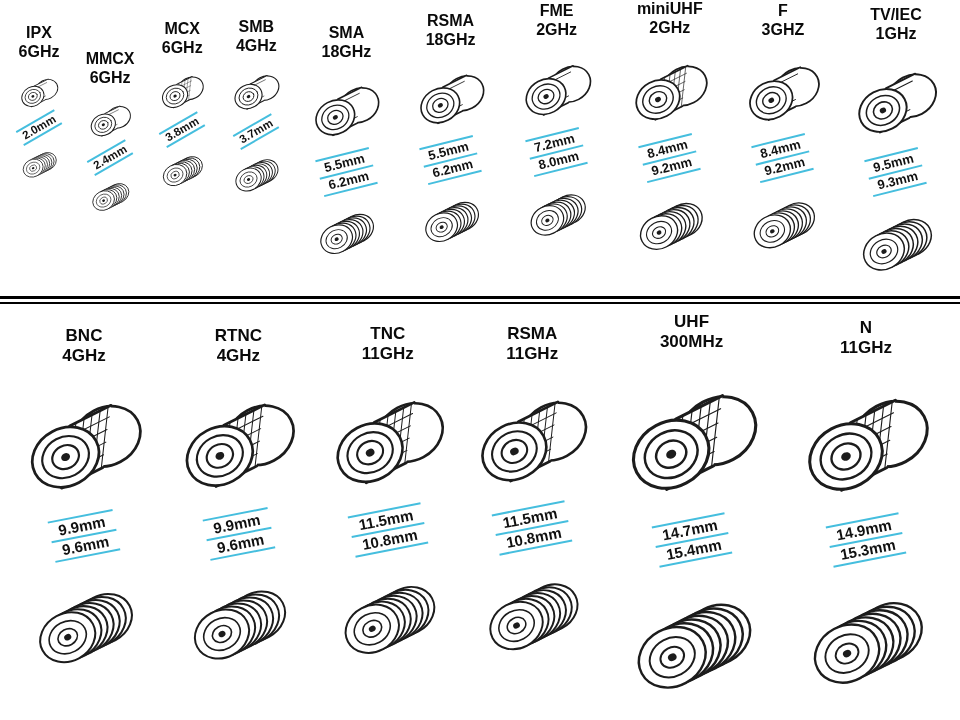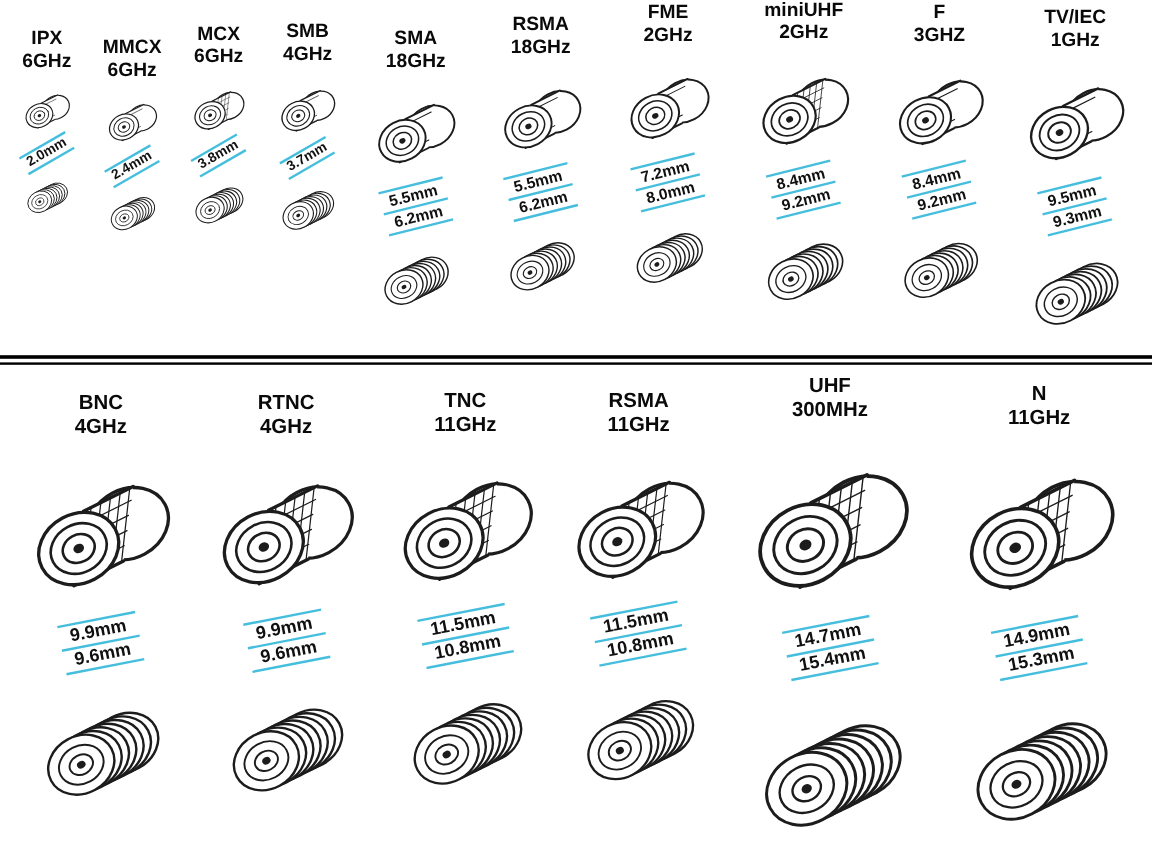--- a/index.html
+++ b/index.html
@@ -17,21 +17,21 @@
   .steep .dims { transform:rotate(-30deg); }
   .row-bottom .dims { transform:rotate(-11deg); }
   .dim { display:block; font-weight:bold; font-size:13px; color:#101010; padding:0 7px 1px; border-bottom:2px solid #45bede; white-space:nowrap; }
   .dim:first-child { border-top:2px solid #45bede; }
   .steep .dim { font-size:11.5px; padding:0 4px 1px; }
   .row-bottom .dim { font-size:15px; padding:0 9px 1px; }
   .divider { width:100%; height:8px; border-top:3px solid #000; border-bottom:2px solid #000; }
 
   
   .c-ipx{width:62px;padding-top:24px} .c-ipx .male{width:46px;height:46px} .c-ipx .female{width:44px;height:44px}
-  .c-mmcx{width:66px;padding-top:31px} .c-mmcx .male{width:50px;height:50px} .c-mmcx .female{width:48px;height:48px}
+  .c-mmcx{width:66px;padding-top:50px} .c-mmcx .male{width:50px;height:50px} .c-mmcx .female{width:48px;height:48px}
   .c-mcx{width:64px;padding-top:20px} .c-mcx .male{width:52px;height:52px} .c-mcx .female{width:52px;height:52px}
   .c-smb{width:70px;padding-top:18px} .c-smb .male{width:56px;height:56px} .c-smb .female{width:56px;height:56px}
   .c-sma{width:96px;padding-top:24px} .c-sma .male{width:80px;height:80px} .c-sma .female{width:70px;height:70px}
   .c-rsma{width:98px;padding-top:12px} .c-rsma .male{width:80px;height:80px} .c-rsma .female{width:70px;height:70px}
   .c-fme{width:100px;padding-top:2px} .c-fme .male{width:82px;height:82px} .c-fme .female{width:72px;height:72px}
   .c-muhf{width:112px;} .c-muhf .male{width:90px;height:90px} .c-muhf .female{width:82px;height:82px}
   .c-f{width:100px;padding-top:2px} .c-f .male{width:88px;height:88px} .c-f .female{width:80px;height:80px}
   .c-tv{width:112px;padding-top:6px} .c-tv .male{width:98px;height:98px} .c-tv .female{width:90px;height:90px}
 
   

